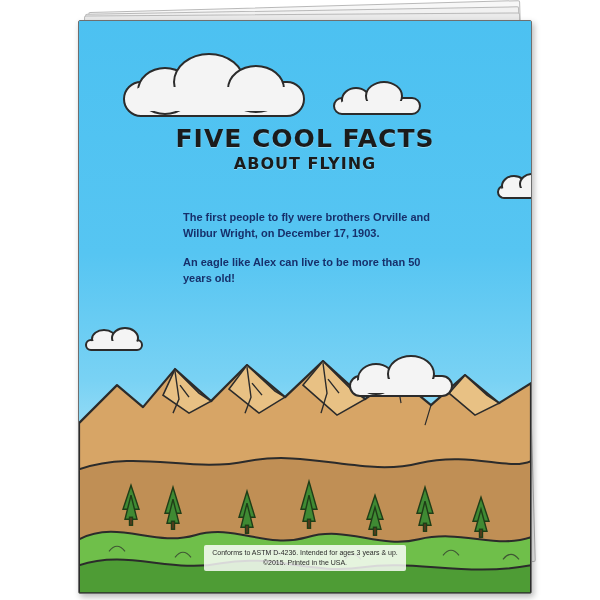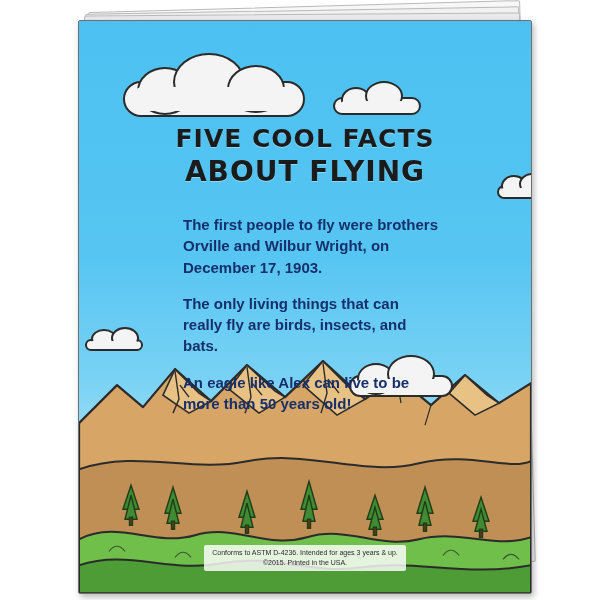--- a/index.html
+++ b/index.html
@@ -118,31 +118,31 @@
     text-align:center;
     color:#1b1b1b;
     font-family:"DejaVu Sans", sans-serif;
     font-weight:bold;
     font-size:25px;
     letter-spacing:1px;
     line-height:1.25;
     text-shadow: 0 1px 0 rgba(255,255,255,0.35);
   }
   .title .line { display:block; }
-  .title .line2 { font-size:28px; }
+  .title .line2 { font-size:16px; }
 
   .facts {
     position:absolute;
     left: 104px;
     top: 178px;
     width: 256px;
     color:#17306b;
     font-family:"Liberation Sans", sans-serif;
     font-weight:bold;
-    font-size:15px;
+    font-size:11px;
     line-height:1.42;
   }
   .fact { margin-bottom: 14px; }
 
   .legal {
     position:absolute;
     left:0; right:0;
     bottom: 22px;
     text-align:center;
     font-family:"Liberation Sans", sans-serif;
@@ -255,21 +255,20 @@
         <div class="cover-seam s1"></div>
       </div>
 
       <div class="title">
         <span class="line line1">FIVE COOL FACTS</span>
         <span class="line line2">ABOUT FLYING</span>
       </div>
 
       <div class="facts">
         <p class="fact">The first people to fly were brothers Orville and Wilbur Wright, on December 17, 1903.</p>
-        <p class="fact">The only living things that can really fly are birds, insects, and bats.</p>
         <p class="fact">An eagle like Alex can live to be more than 50 years old!</p>
       </div>
 
       <div class="legal">
         <span class="legal-box">
           <span>Conforms to ASTM D-4236.  Intended for ages 3 years &amp; up.</span><br>
           <span>©2015.  Printed in the USA.</span>
         </span>
       </div>
 

